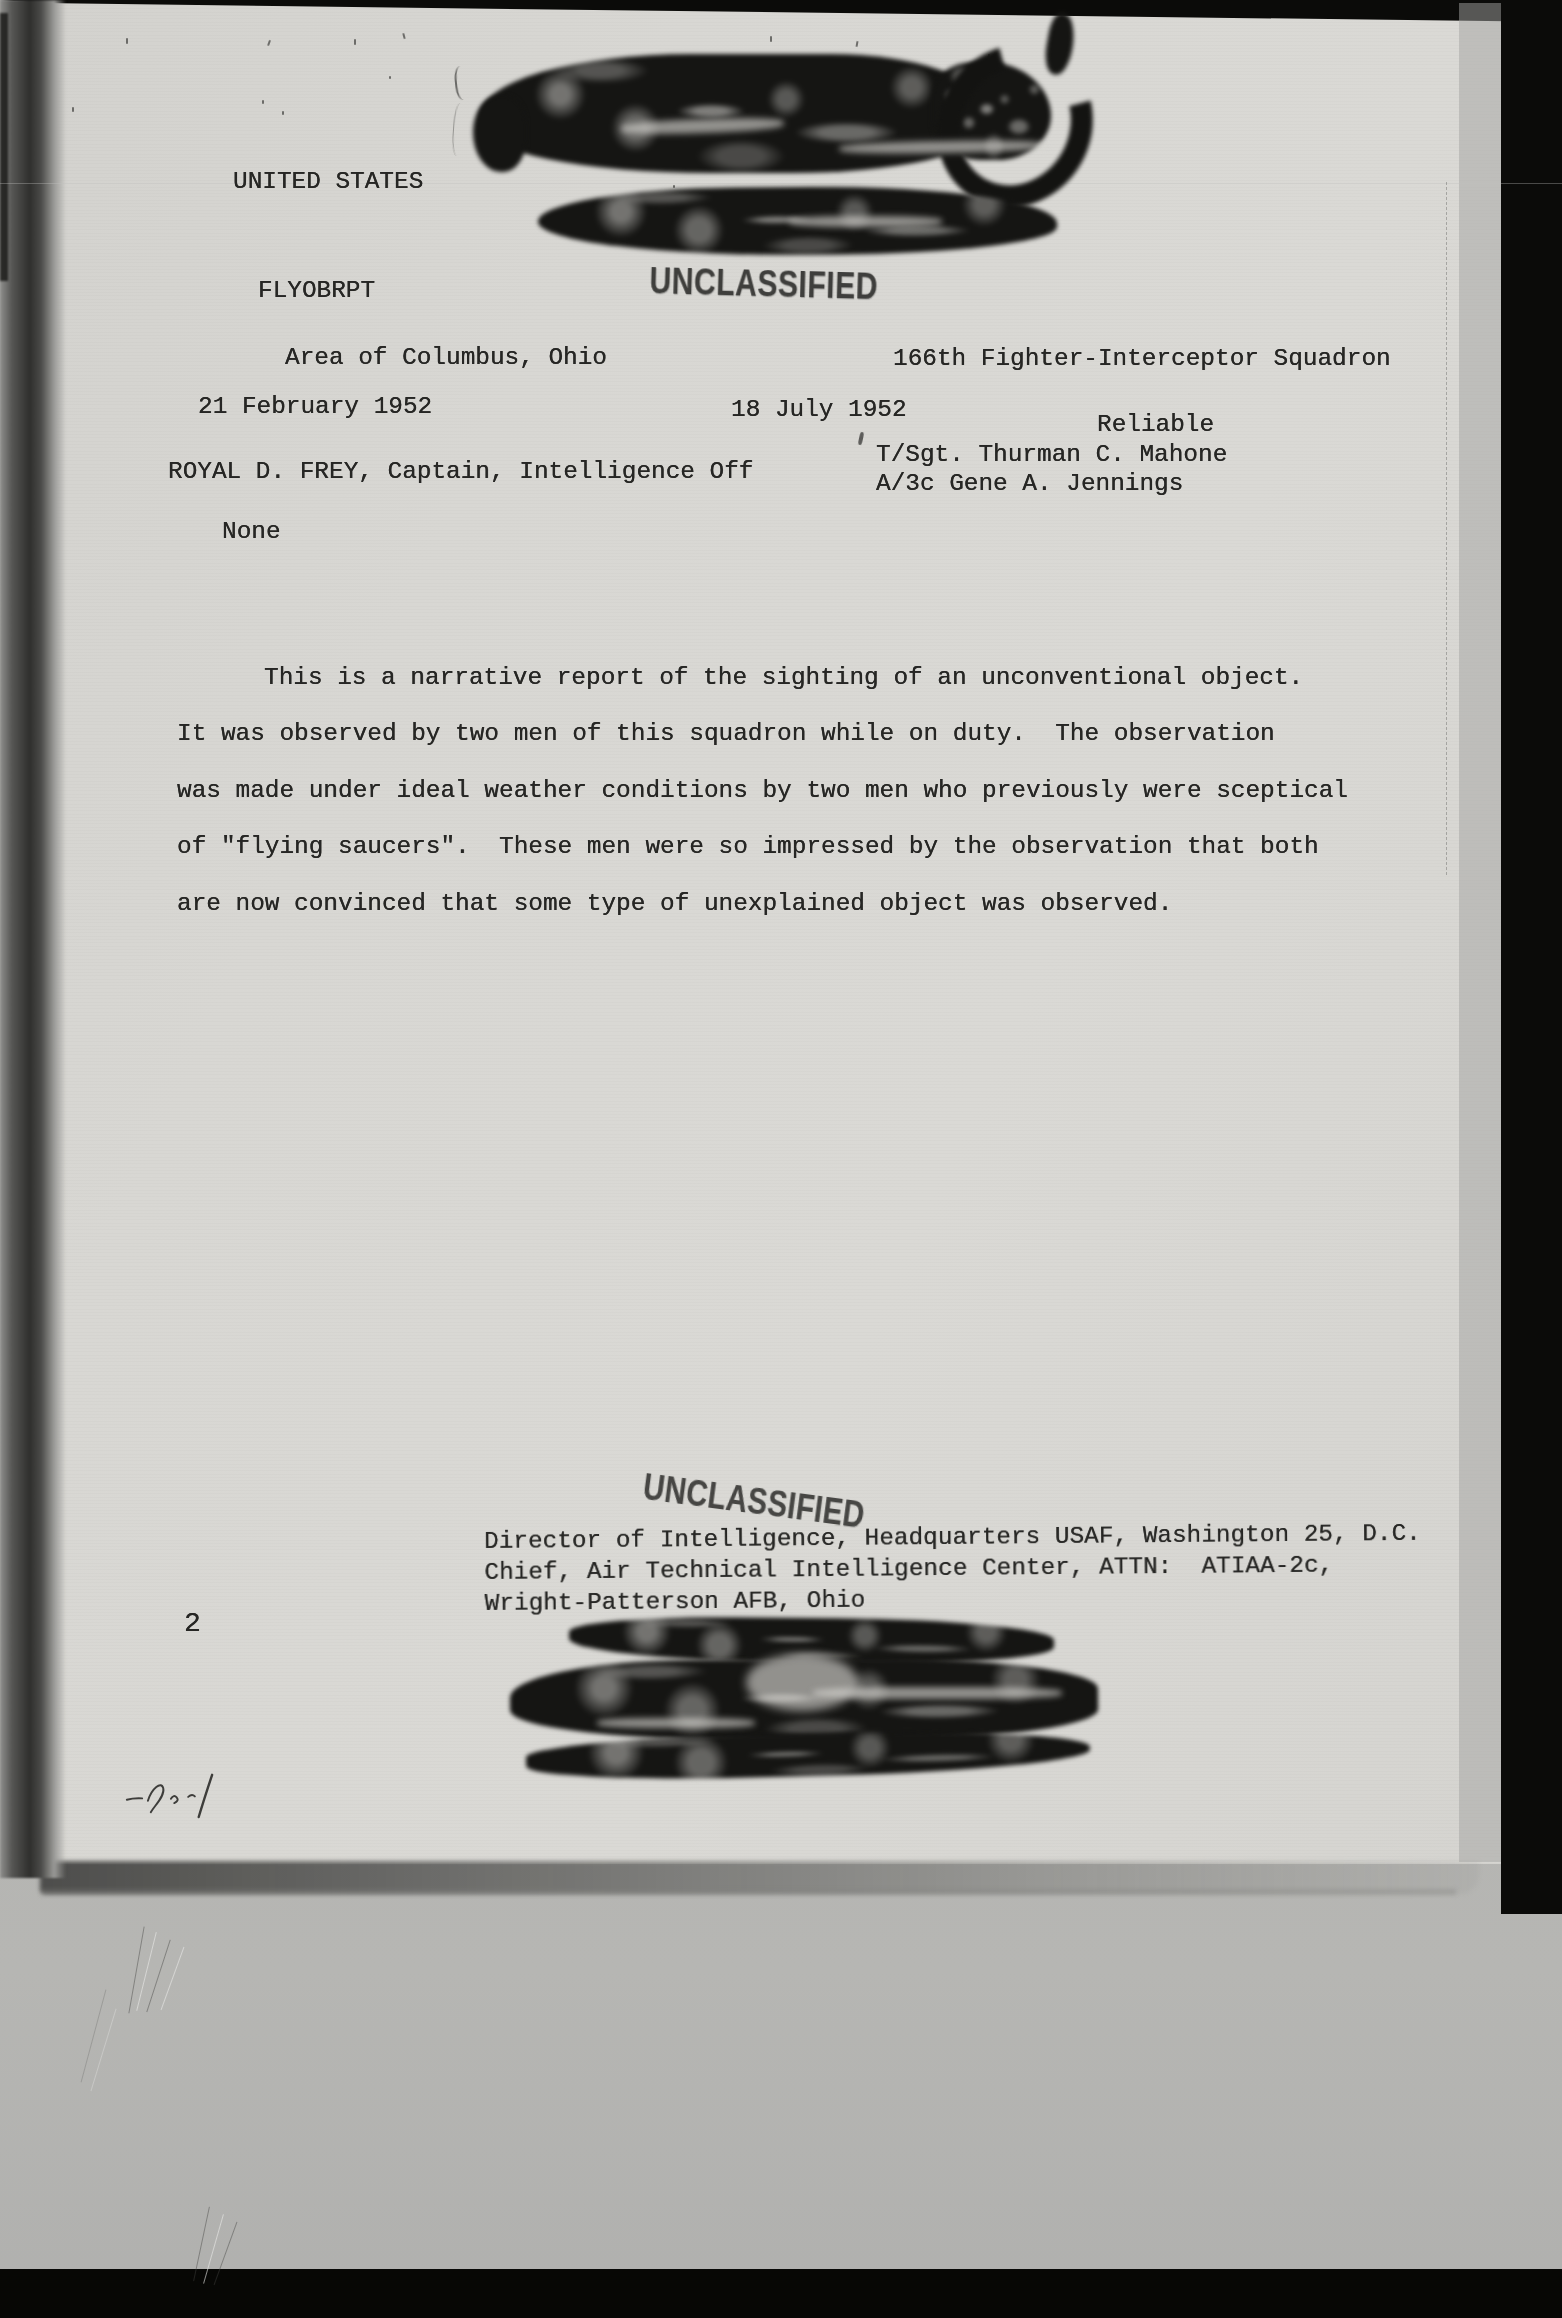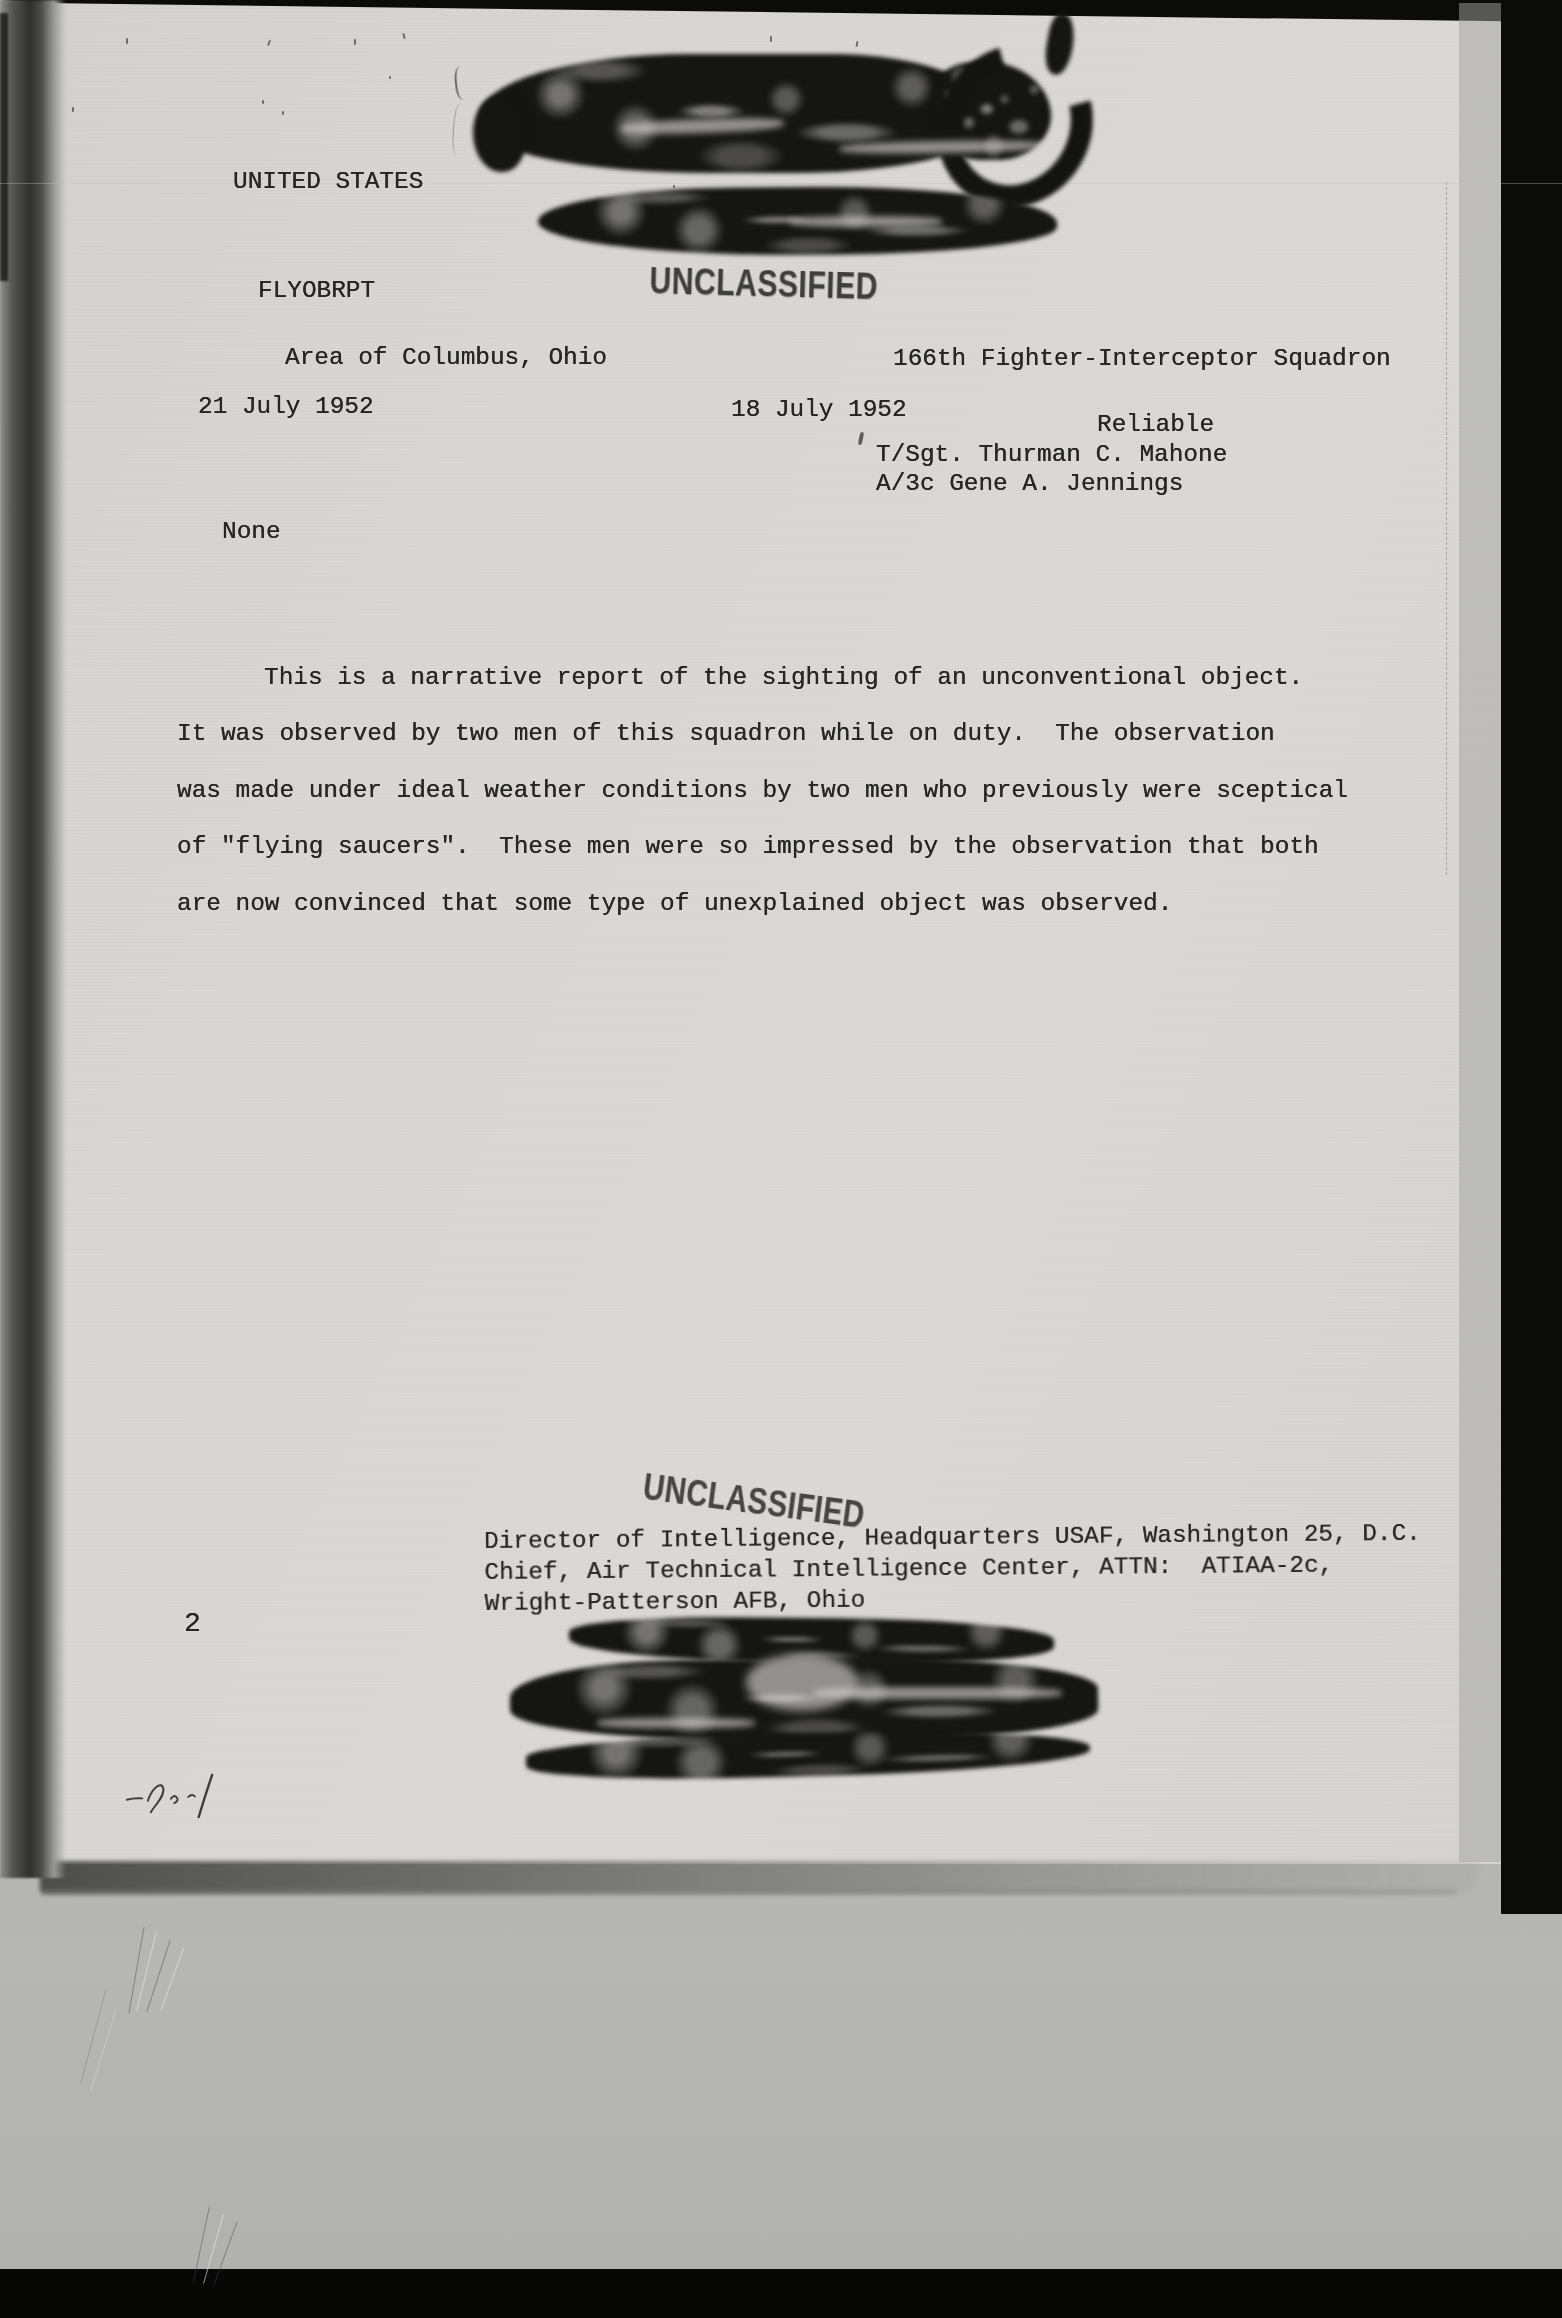--- a/index.html
+++ b/index.html
@@ -127,23 +127,24 @@
   <div class="blob blob-speckled" style="left:538px;top:187px;width:519px;height:68px;border-radius:40% 50% 45% 55% / 50% 60% 40% 55%;transform:rotate(-.5deg);"></div>
   <div class="streak" style="left:789px;top:216px;width:153px;height:10.5px;"></div>
 
   <div class="tw" style="left:233px;top:167px;">UNITED STATES</div>
 
   <div class="tw" style="left:258px;top:276px;">FLYOBRPT</div>
   <div class="stamp stamp-top">UNCLASSIFIED</div>
 
   <div class="tw" style="left:285px;top:343px;">Area of Columbus, Ohio</div>
   <div class="tw" style="left:893px;top:344px;">166th Fighter-Interceptor Squadron</div>
-  <div class="tw" style="left:198px;top:392px;">21 July 1952</div>
+  <div class="tw" style="left:198px;top:392px;">21 February 1952</div>
   <div class="tw" style="left:685px;top:395px;margin-left:46px;">18 July 1952</div>
   <div class="tw" style="left:1097px;top:410px;">Reliable</div>
+  <div class="tw" style="left:168px;top:457px;">ROYAL D. FREY, Captain, Intelligence Off</div>
   <div class="tickmark"></div>
   <div class="tw" style="left:876px;top:440px;">T/Sgt. Thurman C. Mahone</div>
   <div class="tw" style="left:876px;top:469px;">A/3c Gene A. Jennings</div>
   <div class="tw" style="left:222px;top:517px;">None</div>
 
   <div>
     <div class="tw" style="left:252px;top:663px;margin-left:12px;">This is a narrative report of the sighting of an unconventional object.</div>
     <div class="tw" style="left:177px;top:719px;">It was observed by two men of this squadron while on duty.  The observation</div>
     <div class="tw" style="left:177px;top:776px;">was made under ideal weather conditions by two men who previously were sceptical</div>
     <div class="tw" style="left:177px;top:832px;">of "flying saucers".  These men were so impressed by the observation that both</div>

